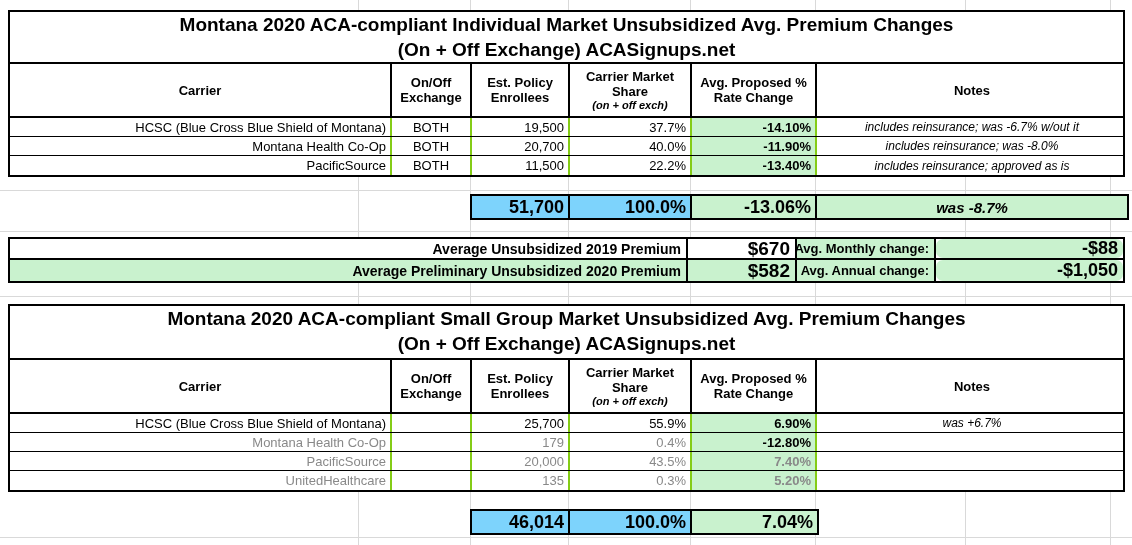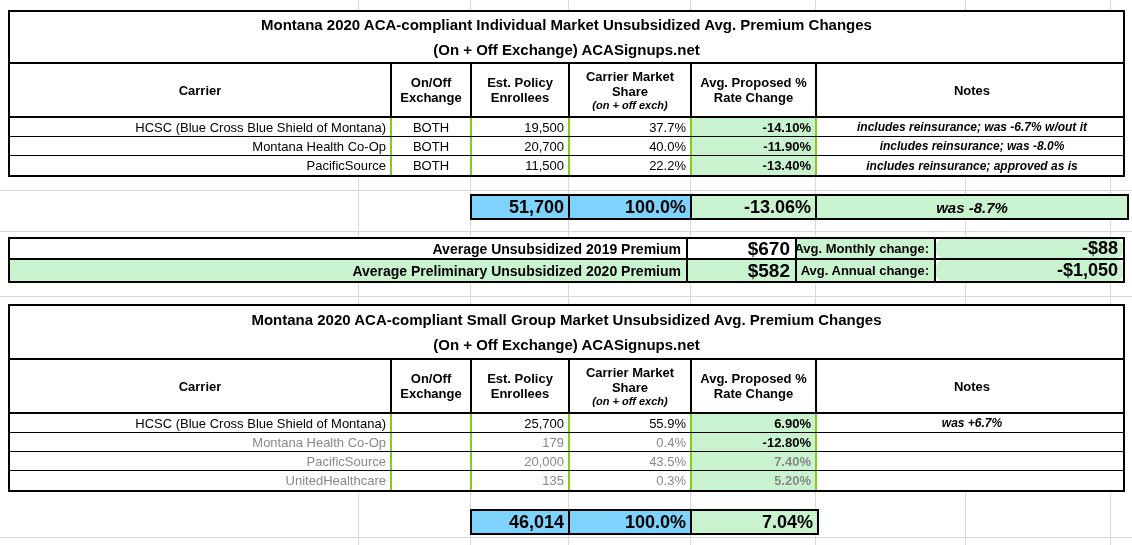--- a/index.html
+++ b/index.html
@@ -7,35 +7,35 @@
     font-family:"Liberation Sans","DejaVu Sans",sans-serif; color:#000; overflow:hidden; }
   .canvas { position:relative; width:1132px; height:545px; background:#fff; }
 
   
   .vline { position:absolute; top:0; bottom:0; width:1px; background:#d9d9d9; z-index:0; }
   .hline { position:absolute; left:0; right:0; height:1px; background:#d9d9d9; z-index:0; }
 
   .sheet-table { position:absolute; left:8px; width:1117px; border:2px solid #000;
     background:#fff; z-index:2; }
   .title-block { height:52px; border-bottom:2px solid #000; display:flex; flex-direction:column;
-    justify-content:center; align-items:center; text-align:center;
-    font-weight:bold; font-size:15px; line-height:25px; background:#fff; }
+    align-items:center; text-align:center;
+    font-weight:bold; font-size:19px; line-height:25px; background:#fff; }
   .grid6 { display:grid; grid-template-columns:382px 80px 98px 122px 125px 310px; }
   .hdr-row { border-bottom:2px solid #000; height:54px; }
   .hdr-cell { border-right:2px solid #000; display:flex; flex-direction:column;
     justify-content:center; align-items:center; text-align:center;
     font-weight:bold; font-size:13px; line-height:15px; padding:1px 2px; }
   .hdr-cell:last-child { border-right:none; }
   .hdr-sub { font-style:italic; font-size:11px; line-height:13px; font-weight:bold; }
 
   .data-row { height:19px; border-bottom:1px solid #000; }
   .data-row:last-child { border-bottom:none; }
   .d-cell { border-right:2px solid #84cc16; display:flex; align-items:center;
     font-size:13px; overflow:hidden; white-space:nowrap; }
-  .d-cell:last-child { border-right:none;font-weight:bold; }
+  .d-cell:last-child { border-right:none; }
   .ra { justify-content:flex-end; padding-right:4px; }
   .ca { justify-content:center; }
   .rate-cell { background:var(--green); font-weight:bold; }
   .note-cell { font-style:italic; font-size:12px; }
   .muted { color:#898989; }
 
   .total-box { position:absolute; left:470px; border:2px solid #000; display:grid;
     height:26px; background:#7dd3fc; z-index:2; }
   .tot1 { grid-template-columns:98px 122px 125px 310px; width:659px; }
   .tot2 { grid-template-columns:98px 122px 125px; width:349px; }

